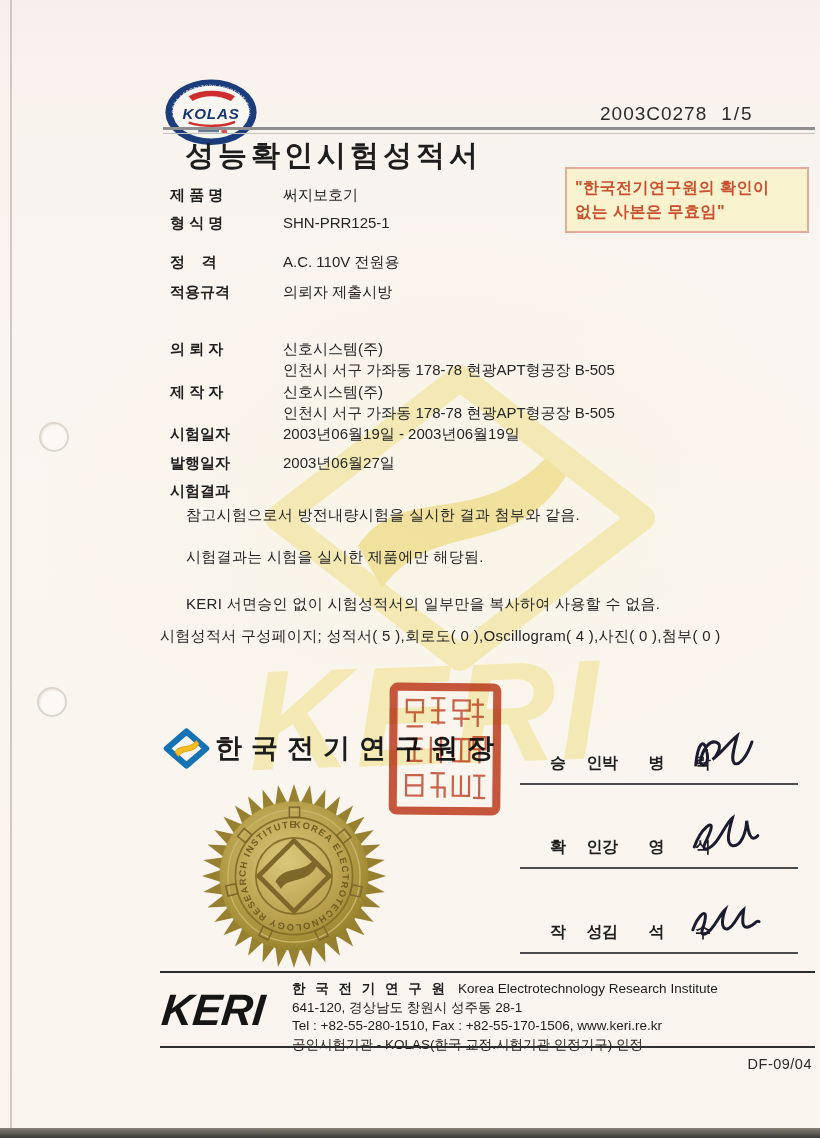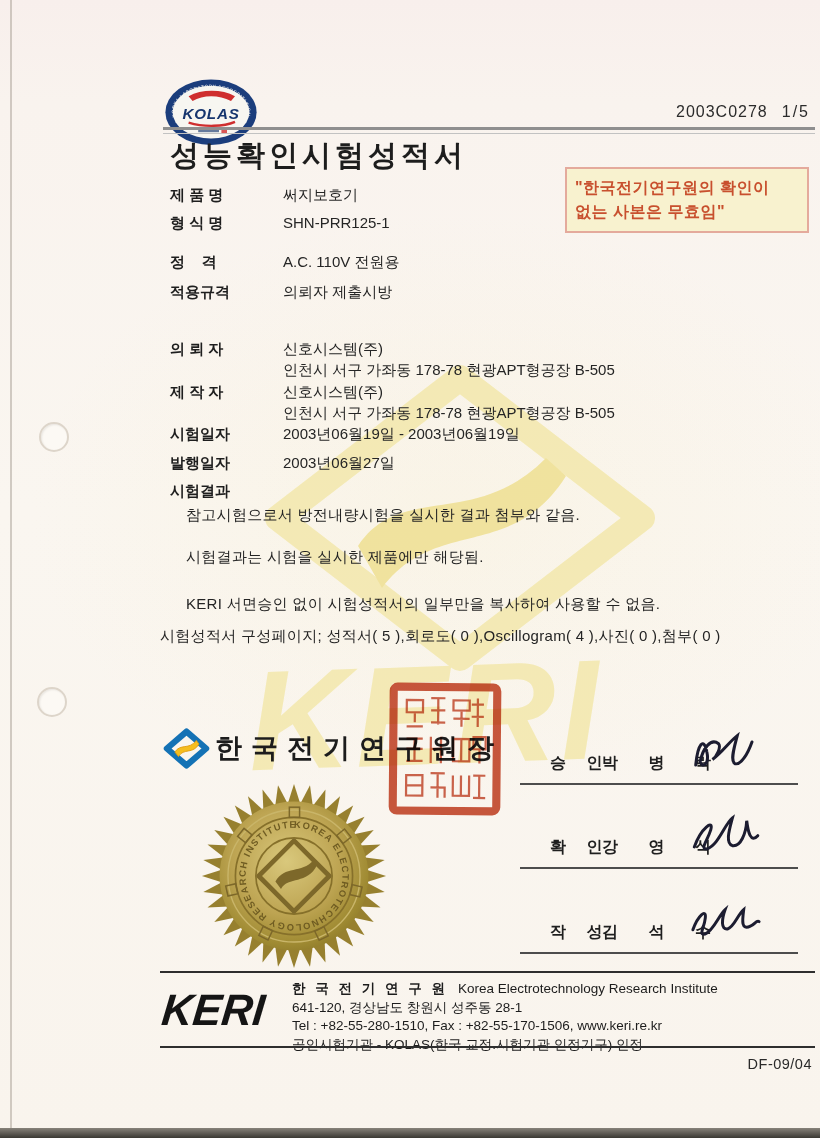--- a/index.html
+++ b/index.html
@@ -9,26 +9,26 @@
       radial-gradient(ellipse 680px 480px at 55% 45%, rgba(247,236,196,0.22), transparent 62%),
       linear-gradient(180deg,#f8efec 0%,#f9f3ee 9%,#faf6f0 45%,#f9f4ed 100%);}
   .edge-line{position:absolute;left:10px;top:0;bottom:0;width:2px;background:rgba(158,148,138,0.45);}
   .bottom-band{position:absolute;left:0;right:0;bottom:0;height:10px;
     background:linear-gradient(180deg,#87827a,#3a3833);}
   .punch-hole{position:absolute;width:26px;height:26px;border-radius:50%;
     background:#fcf9f4;border:2px solid #ddd5ca;box-shadow:inset 1px 1px 2px rgba(0,0,0,0.08);}
   .watermark{position:absolute;left:240px;top:350px;opacity:0.85;pointer-events:none;}
 
   .kolas{position:absolute;left:163px;top:77px;}
-  .doc-number{position:absolute;left:600px;top:103px;width:210px;text-align:right;
-    font-size:16px;letter-spacing:1px;color:#2b2b2b;}
+  .doc-number{position:absolute;left:600px;top:103px;width:210px;
+    font-size:19px;letter-spacing:1px;color:#2b2b2b;}
   .doc-number .pg{margin-left:14px;letter-spacing:2px;}
   .header-rule{position:absolute;left:163px;top:127px;width:652px;height:3px;
     border-top:3px solid #8f8f8f;border-bottom:1px solid #c2c2c2;}
-  .title{position:absolute;left:170px;top:136px;font-size:29px;font-weight:bold;
+  .title{position:absolute;left:185px;top:136px;font-size:29px;font-weight:bold;
     letter-spacing:4px;color:#1d1d1d;text-align:center;}
 
   .notice{position:absolute;left:565px;top:167px;width:224px;padding:7px 8px;
     background:#f8f2cf;border:2px solid #e4aa9c;color:#c8502e;font-size:16px;
     font-weight:bold;line-height:1.5;letter-spacing:0.5px;}
 
   .field-row{position:absolute;left:170px;width:640px;font-size:15px;line-height:1.35;}
   .flabel{display:inline-block;width:113px;font-weight:600;color:#1e1e1e;vertical-align:top;white-space:pre;}
   .fvalue{display:inline-block;color:#252525;vertical-align:top;}
   .fvalue2{position:absolute;left:283px;font-size:15px;color:#252525;}

